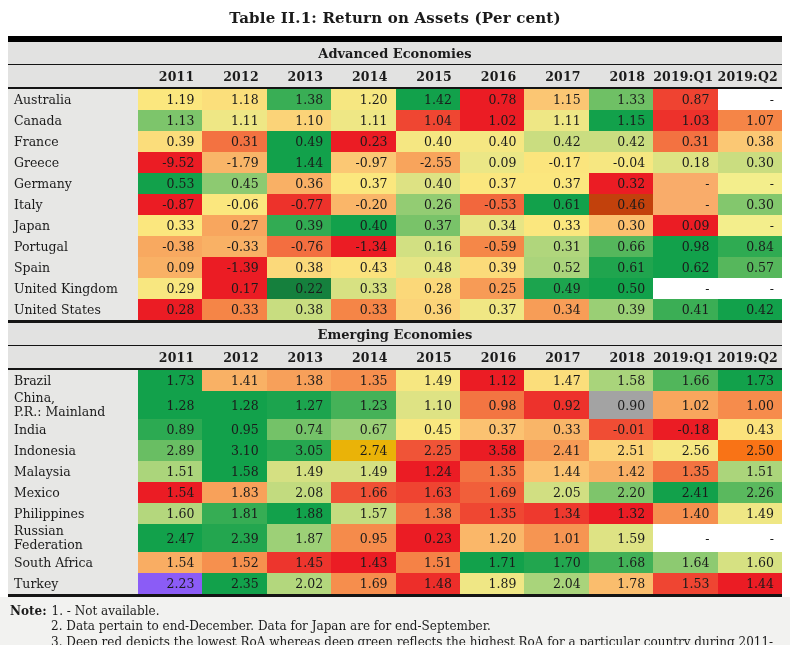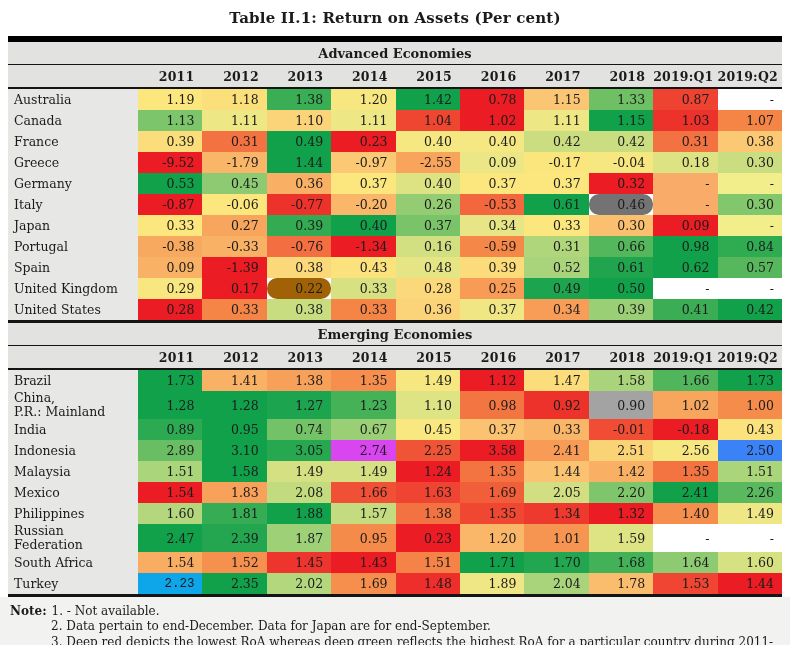--- a/index.html
+++ b/index.html
@@ -124,21 +124,21 @@
       </tr>
       <tr class="data-row">
         <td class="country">Italy</td>
         <td class="val" style="background: rgb(235, 28, 36);">-0.87</td>
         <td class="val" style="background: rgb(251, 231, 126);">-0.06</td>
         <td class="val" style="background: rgb(237, 50, 43);">-0.77</td>
         <td class="val" style="background: rgb(250, 182, 105);">-0.20</td>
         <td class="val" style="background: rgb(147, 204, 115);">0.26</td>
         <td class="val" style="background: rgb(242, 103, 61);">-0.53</td>
         <td class="val" style="background: rgb(18, 161, 75);">0.61</td>
-        <td class="val" style="background: #737373; border-radius: 10px;">0.46</td>
+        <td class="val" style="background: #c2410c;">0.46</td>
         <td class="val" style="background: rgb(249, 172, 106);">-</td>
         <td class="val" style="background: rgb(131, 199, 109);">0.30</td>
       </tr>
       <tr class="data-row">
         <td class="country">Japan</td>
         <td class="val" style="background: rgb(251, 231, 126);">0.33</td>
         <td class="val" style="background: rgb(248, 166, 94);">0.27</td>
         <td class="val" style="background: rgb(50, 171, 83);">0.39</td>
         <td class="val" style="background: rgb(18, 161, 75);">0.40</td>
         <td class="val" style="background: rgb(121, 195, 105);">0.37</td>
@@ -171,21 +171,21 @@
         <td class="val" style="background: rgb(251, 219, 122);">0.39</td>
         <td class="val" style="background: rgb(170, 212, 123);">0.52</td>
         <td class="val" style="background: rgb(32, 165, 78);">0.61</td>
         <td class="val" style="background: rgb(18, 161, 75);">0.62</td>
         <td class="val" style="background: rgb(86, 183, 92);">0.57</td>
       </tr>
       <tr class="data-row">
         <td class="country">United Kingdom</td>
         <td class="val" style="background: rgb(248, 231, 128);">0.29</td>
         <td class="val" style="background: rgb(235, 28, 36);">0.17</td>
-        <td class="val" style="background: #a16207; border-radius: 10px;">0.22</td>
+        <td class="val" style="background: #15803d;">0.22</td>
         <td class="val" style="background: rgb(215, 225, 130);">0.33</td>
         <td class="val" style="background: rgb(251, 216, 121);">0.28</td>
         <td class="val" style="background: rgb(247, 155, 86);">0.25</td>
         <td class="val" style="background: rgb(28, 164, 78);">0.49</td>
         <td class="val" style="background: rgb(18, 161, 75);">0.50</td>
         <td class="val" style="background: rgb(255, 255, 255);">-</td>
         <td class="val" style="background: rgb(255, 255, 255);">-</td>
       </tr>
       <tr class="data-row">
         <td class="country">United States</td>
@@ -254,27 +254,27 @@
         <td class="val" style="background: rgb(249, 181, 104);">0.33</td>
         <td class="val" style="background: rgb(240, 77, 52);">-0.01</td>
         <td class="val" style="background: rgb(235, 28, 36);">-0.18</td>
         <td class="val" style="background: rgb(251, 226, 124);">0.43</td>
       </tr>
       <tr class="data-row">
         <td class="country">Indonesia</td>
         <td class="val" style="background: rgb(105, 190, 99);">2.89</td>
         <td class="val" style="background: rgb(18, 161, 75);">3.10</td>
         <td class="val" style="background: rgb(38, 167, 80);">3.05</td>
-        <td class="val" style="background: #d946ef;">2.74</td>
+        <td class="val" style="background: #eab308;">2.74</td>
         <td class="val" style="background: rgb(240, 84, 55);">2.25</td>
         <td class="val" style="background: rgb(235, 28, 36);">3.58</td>
         <td class="val" style="background: rgb(247, 155, 86);">2.41</td>
         <td class="val" style="background: rgb(251, 211, 119);">2.51</td>
         <td class="val" style="background: rgb(246, 231, 129);">2.56</td>
-        <td class="val" style="background: #3b82f6;">2.50</td>
+        <td class="val" style="background: #f97316;">2.50</td>
       </tr>
       <tr class="data-row">
         <td class="country">Malaysia</td>
         <td class="val" style="background: rgb(171, 213, 123);">1.51</td>
         <td class="val" style="background: rgb(18, 161, 75);">1.58</td>
         <td class="val" style="background: rgb(213, 224, 130);">1.49</td>
         <td class="val" style="background: rgb(213, 224, 130);">1.49</td>
         <td class="val" style="background: rgb(235, 28, 36);">1.24</td>
         <td class="val" style="background: rgb(243, 115, 65);">1.35</td>
         <td class="val" style="background: rgb(251, 195, 113);">1.44</td>
@@ -329,21 +329,21 @@
         <td class="val" style="background: rgb(235, 28, 36);">1.43</td>
         <td class="val" style="background: rgb(245, 130, 70);">1.51</td>
         <td class="val" style="background: rgb(18, 161, 75);">1.71</td>
         <td class="val" style="background: rgb(34, 166, 79);">1.70</td>
         <td class="val" style="background: rgb(66, 177, 87);">1.68</td>
         <td class="val" style="background: rgb(141, 202, 113);">1.64</td>
         <td class="val" style="background: rgb(214, 225, 130);">1.60</td>
       </tr>
       <tr class="data-row">
         <td class="country">Turkey</td>
-        <td class="val" style="background: #0ea5e9; font-family: Liberation Mono, monospace;">2.23</td>
+        <td class="val" style="background: #8b5cf6;">2.23</td>
         <td class="val" style="background: rgb(18, 161, 75);">2.35</td>
         <td class="val" style="background: rgb(179, 215, 125);">2.02</td>
         <td class="val" style="background: rgb(246, 142, 77);">1.69</td>
         <td class="val" style="background: rgb(237, 46, 42);">1.48</td>
         <td class="val" style="background: rgb(239, 231, 133);">1.89</td>
         <td class="val" style="background: rgb(169, 212, 123);">2.04</td>
         <td class="val" style="background: rgb(250, 189, 109);">1.78</td>
         <td class="val" style="background: rgb(239, 69, 50);">1.53</td>
         <td class="val" style="background: rgb(235, 28, 36);">1.44</td>
       </tr>

